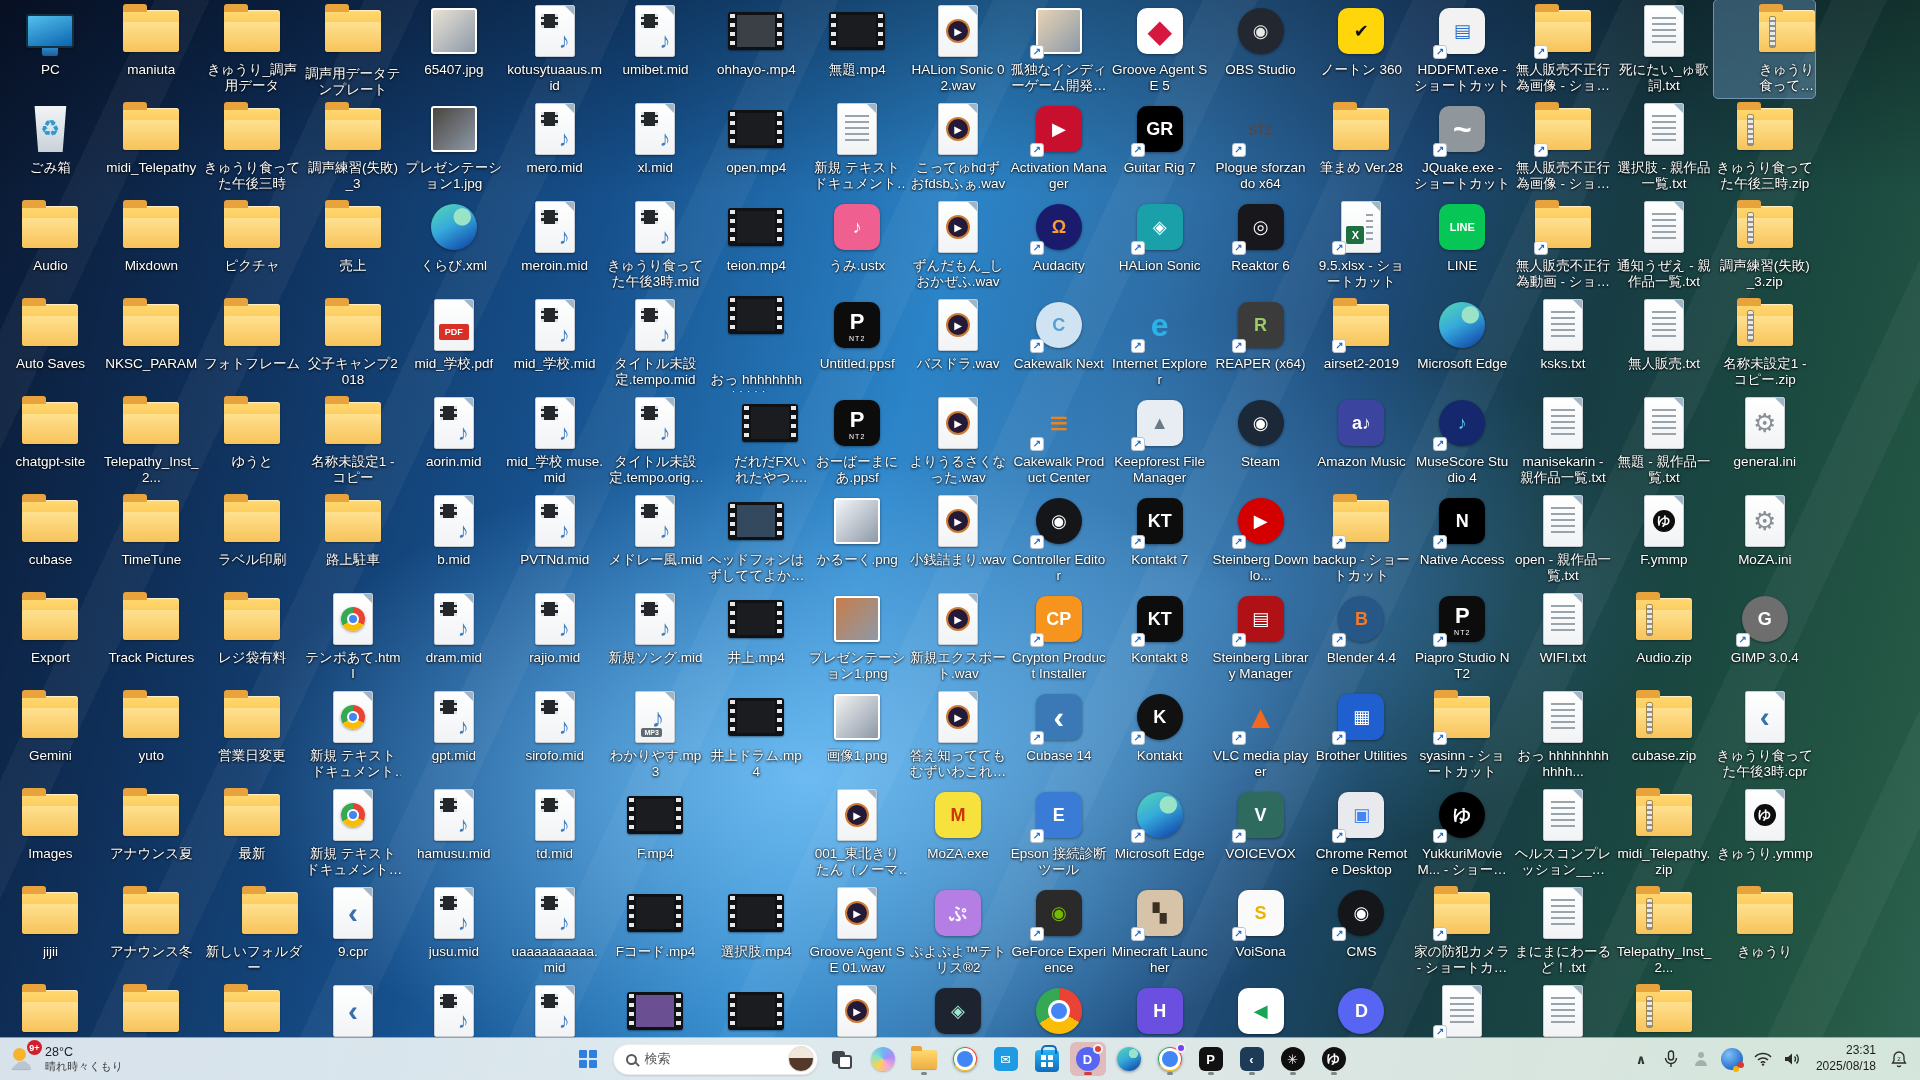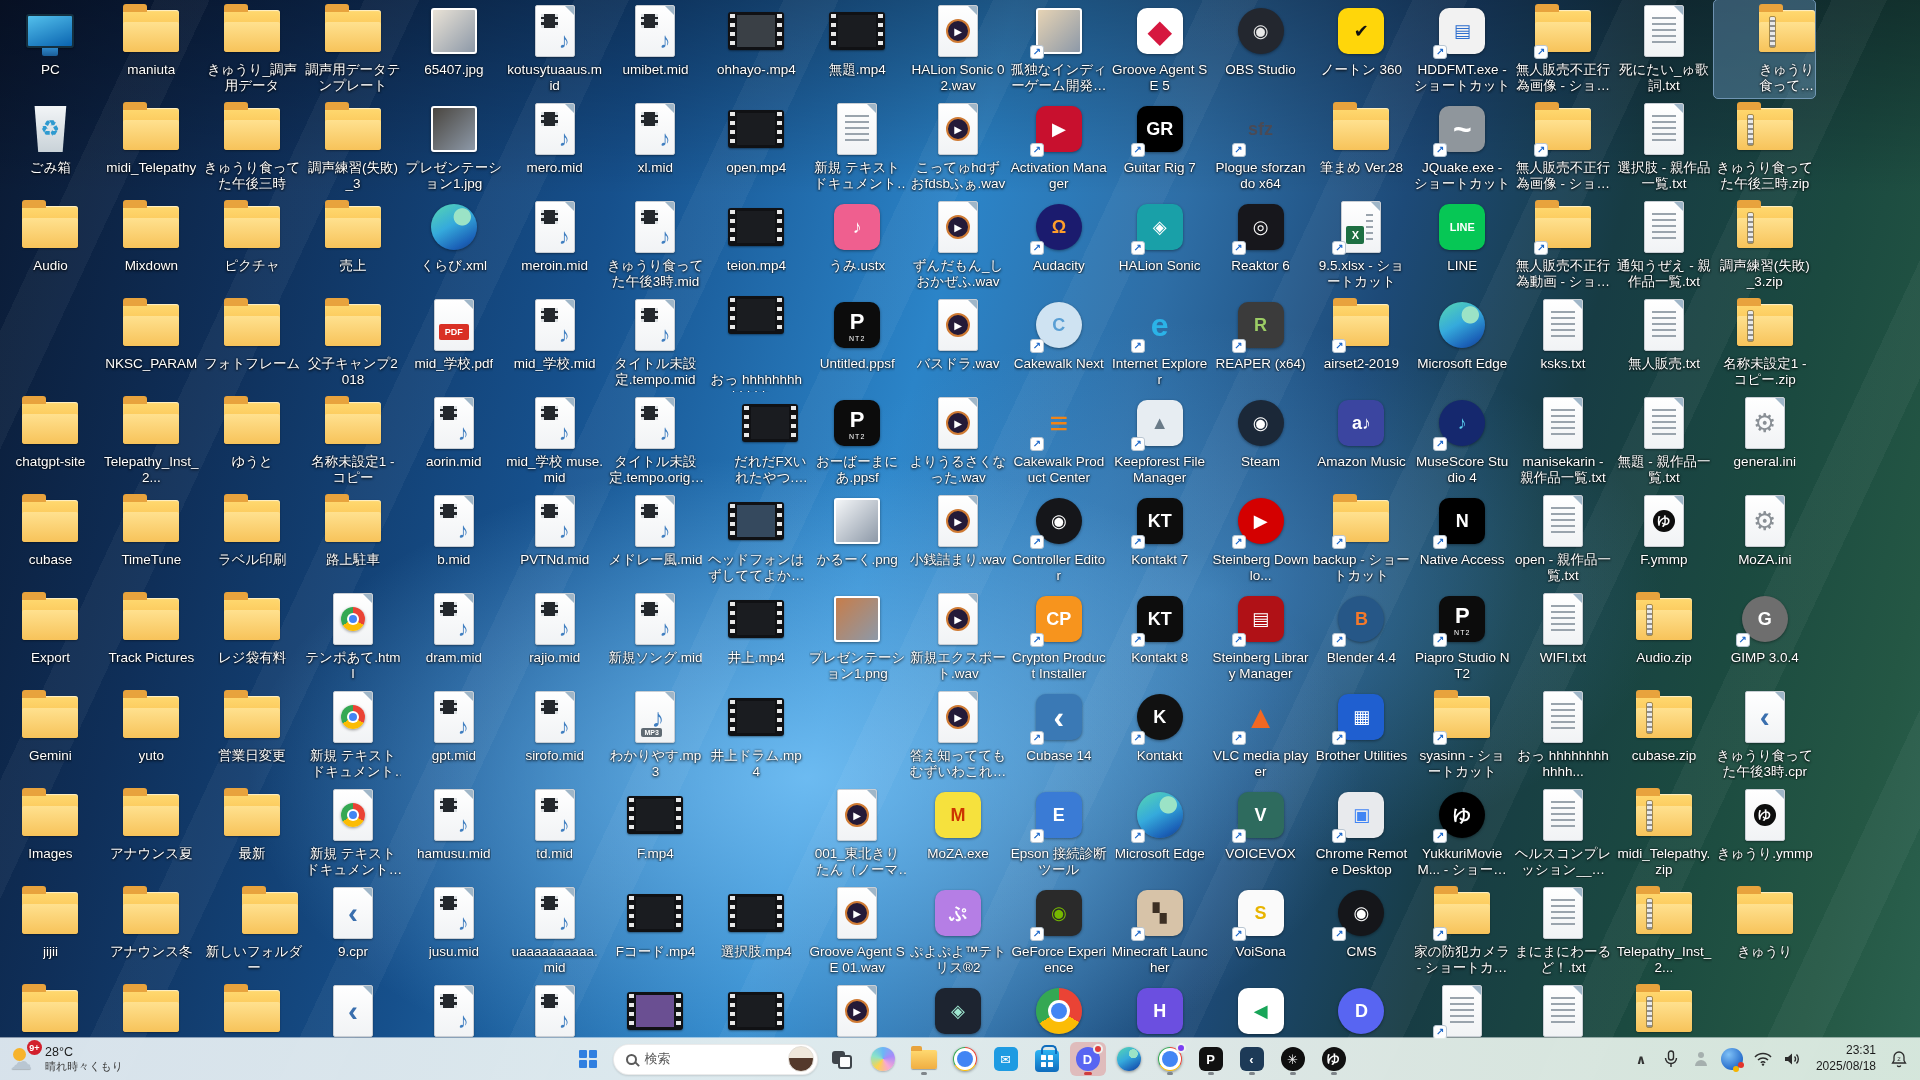--- a/index.html
+++ b/index.html
@@ -193,21 +193,21 @@
           <span class="folder"></span>
         </div>
         <div class="lbl">maniuta</div>
       </div>
       <div class="cell" style="grid-area: 1 / 3;">
         <div class="ic">
           <span class="folder"></span>
         </div>
         <div class="lbl">きゅうり_調声用データ</div>
       </div>
-      <div class="cell" style="grid-area: 1 / 4;">
+      <div class="cell" style="grid-area: 1 / 4; justify-content: space-between;">
         <div class="ic">
           <span class="folder"></span>
         </div>
         <div class="lbl">調声用データテンプレート</div>
       </div>
       <div class="cell" style="grid-area: 1 / 5;">
         <div class="ic">
           <span class="imgt" style="background:linear-gradient(135deg,#e9e2d6,#8d99a8)"></span>
         </div>
         <div class="lbl">65407.jpg</div>
@@ -562,20 +562,26 @@
         </div>
         <div class="lbl">通知うぜえ - 親作品一覧.txt</div>
       </div>
       <div class="cell" style="grid-area: 3 / 18;">
         <div class="ic">
           <span class="folder">
             <span class="zipline"></span>
           </span>
         </div>
         <div class="lbl">調声練習(失敗)_3.zip</div>
+      </div>
+      <div class="cell" style="grid-area: 4 / 1;">
+        <div class="ic">
+          <span class="folder"></span>
+        </div>
+        <div class="lbl">Auto Saves</div>
       </div>
       <div class="cell" style="grid-area: 4 / 2;">
         <div class="ic">
           <span class="folder"></span>
         </div>
         <div class="lbl">NKSC_PARAM</div>
       </div>
       <div class="cell" style="grid-area: 4 / 3; align-items: center;">
         <div class="ic">
           <span class="folder"></span>
@@ -1151,20 +1157,26 @@
         </div>
         <div class="lbl">わかりやす.mp3</div>
       </div>
       <div class="cell" style="grid-area: 8 / 8;">
         <div class="ic">
           <span class="vid">
             <span class="scr"></span>
           </span>
         </div>
         <div class="lbl">井上ドラム.mp4</div>
+      </div>
+      <div class="cell" style="grid-area: 8 / 9;">
+        <div class="ic">
+          <span class="imgt" style="background:linear-gradient(135deg,#f2f2f0,#8d99a8)"></span>
+        </div>
+        <div class="lbl">画像1.png</div>
       </div>
       <div class="cell" style="grid-area: 8 / 10;">
         <div class="ic">
           <span class="page">
             <span class="playc">▶</span>
           </span>
         </div>
         <div class="lbl">答え知っててもむずいわこれ.wav</div>
       </div>
       <div class="cell" style="grid-area: 8 / 11;">

